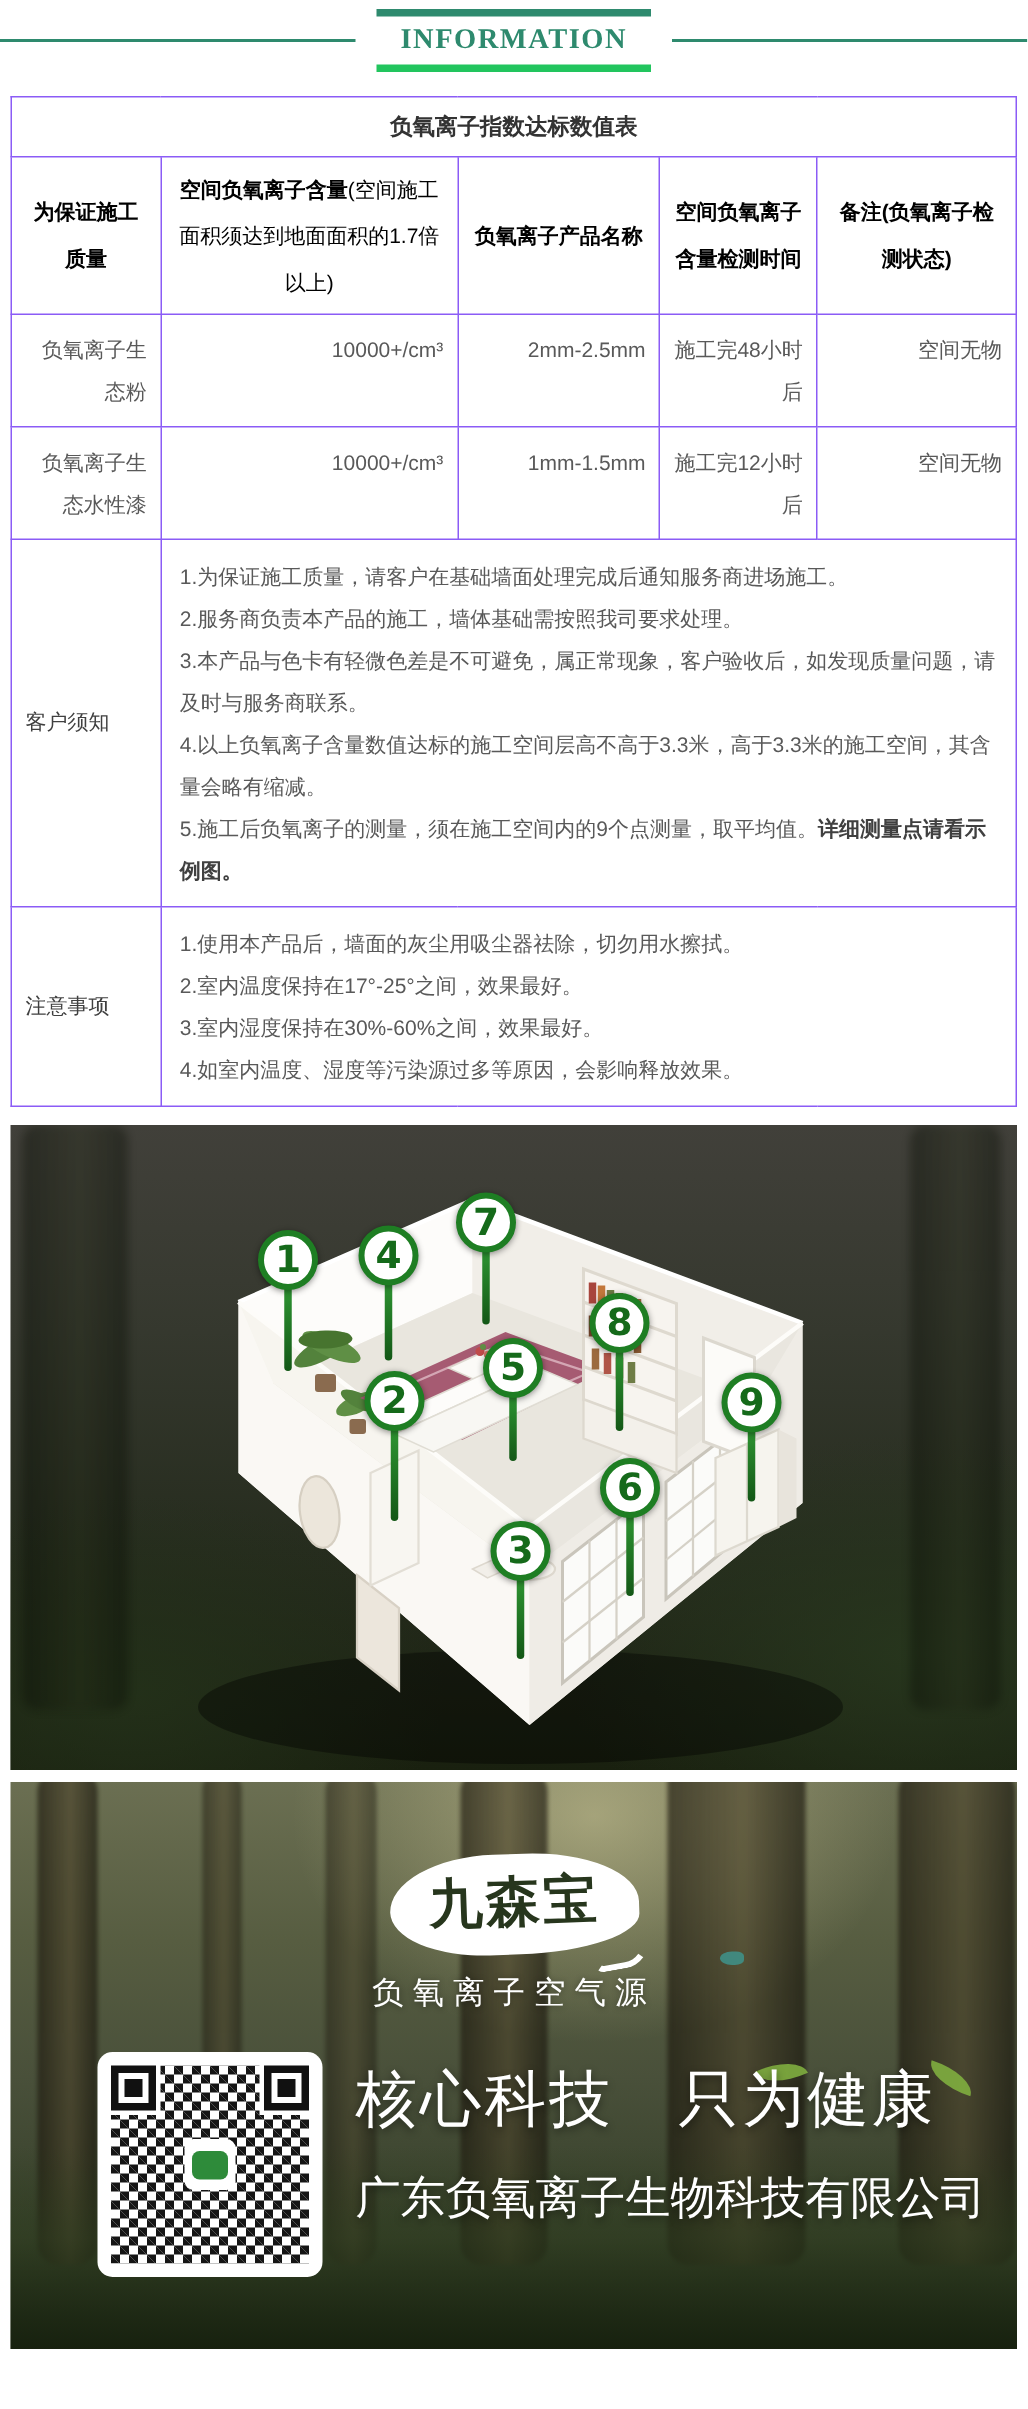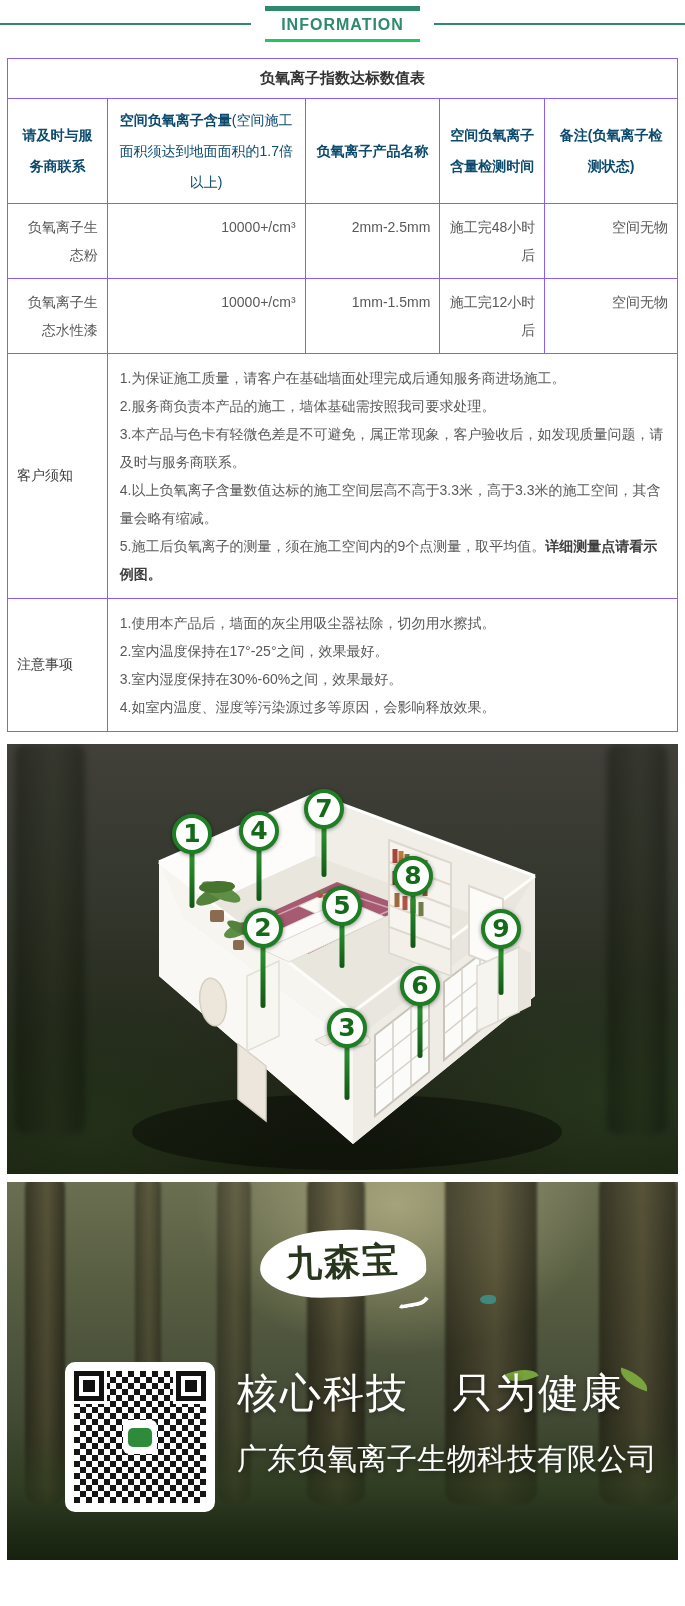--- a/index.html
+++ b/index.html
@@ -2,28 +2,28 @@
 <html><head>
 <meta charset="utf-8">
 <style>
   html,body{margin:0;padding:0;background:#fff;}
   body{width:685px;font-family:"Liberation Sans","DejaVu Sans",sans-serif;-webkit-font-smoothing:antialiased;}
   .page{width:685px;overflow:hidden;background:#fff;}
 
   
   .info-header{display:flex;align-items:center;gap:14px;padding:6px 0 4px;}
   .info-line{flex:1;height:2px;background:#2e8a6e;}
-  .info-center{border-top:5px solid #2e8a6e;border-bottom:3px solid #22c55e;padding:5px 16px;
-    font-size:16px;font-weight:bold;color:#2e8a6e;letter-spacing:1px;}
+  .info-center{border-top:5px solid #2e8a6e;border-bottom:5px solid #22c55e;padding:5px 16px;
+    font-size:19px;font-weight:bold;color:#2e8a6e;letter-spacing:1px;font-family:Liberation Serif, serif;}
 
   
   table.spec{width:671px;margin:12px 7px 0;border-collapse:collapse;color:#595959;font-size:14px;}
   table.spec td,table.spec th{border:1px solid #8b5cf6;box-sizing:border-box;}
   .t-title{font-weight:bold;color:#333;font-size:15px;text-align:center;padding:10px 6px;}
-  table.spec th{font-weight:bold;color:#0c4a6e;text-align:center;vertical-align:middle;
+  table.spec th{font-weight:bold;color:#000000;text-align:center;vertical-align:middle;
     padding:6px 8px;line-height:2.2;font-size:14px;}
   table.spec th .sub{font-weight:normal;}
   td.cell{vertical-align:top;text-align:right;padding:9px 9px;line-height:2.0;height:64px;}
   td.lbl{vertical-align:middle;text-align:left;padding:8px 9px;color:#404040;}
   td.longtxt{vertical-align:middle;text-align:left;padding:10px 12px;line-height:2.0;}
   td.longtxt b{color:#404040;}
   col.c1{width:100px}col.c2{width:198px}col.c3{width:135px}col.c4{width:105px}col.c5{width:133px}
 
   
   .room-fig{position:relative;width:671px;height:430px;margin:12px 7px 0;overflow:hidden;
@@ -107,21 +107,21 @@
         <col class="c2">
         <col class="c3">
         <col class="c4">
         <col class="c5">
       </colgroup>
     <tbody>
         <tr>
       <td class="t-title" colspan="5">负氧离子指数达标数值表</td>
     </tr>
     <tr>
-      <th>请及时与服务商联系</th>
+      <th>为保证施工质量</th>
       <th><span>空间负氧离子含量</span><span class="sub">(空间施工面积须达到地面面积的1.7倍以上)</span></th>
       <th>负氧离子产品名称</th>
       <th>空间负氧离子含量检测时间</th>
       <th>备注(负氧离子检测状态)</th>
     </tr>
     <tr>
       <td class="cell">负氧离子生态粉</td>
       <td class="cell">10000+/cm³</td>
       <td class="cell">2mm-2.5mm</td>
       <td class="cell">施工完48小时后</td>
@@ -303,20 +303,21 @@
     <div class="trunk" style="left:592px;width:78px"></div>
     <div class="moss"></div>
     <div class="leaf" style="left:498px;top:186px;transform:rotate(-24deg)"></div>
     <div class="leaf" style="left:611px;top:190px;transform:rotate(18deg)"></div>
 
     <div class="bird" style="left:473px;top:113px"></div>
 
     <div class="brand-bubble">
       <span class="brand-text">九森宝</span>
     </div>
+    <div class="tagline">负氧离子空气源</div>
 
     <div class="qr-block">
       <div class="qr-pattern">
         <div class="qf tl"></div>
         <div class="qf tr"></div>
 
         <div class="qr-logo">
             <div class="qr-logo-mark"></div>
           </div>
       </div>

